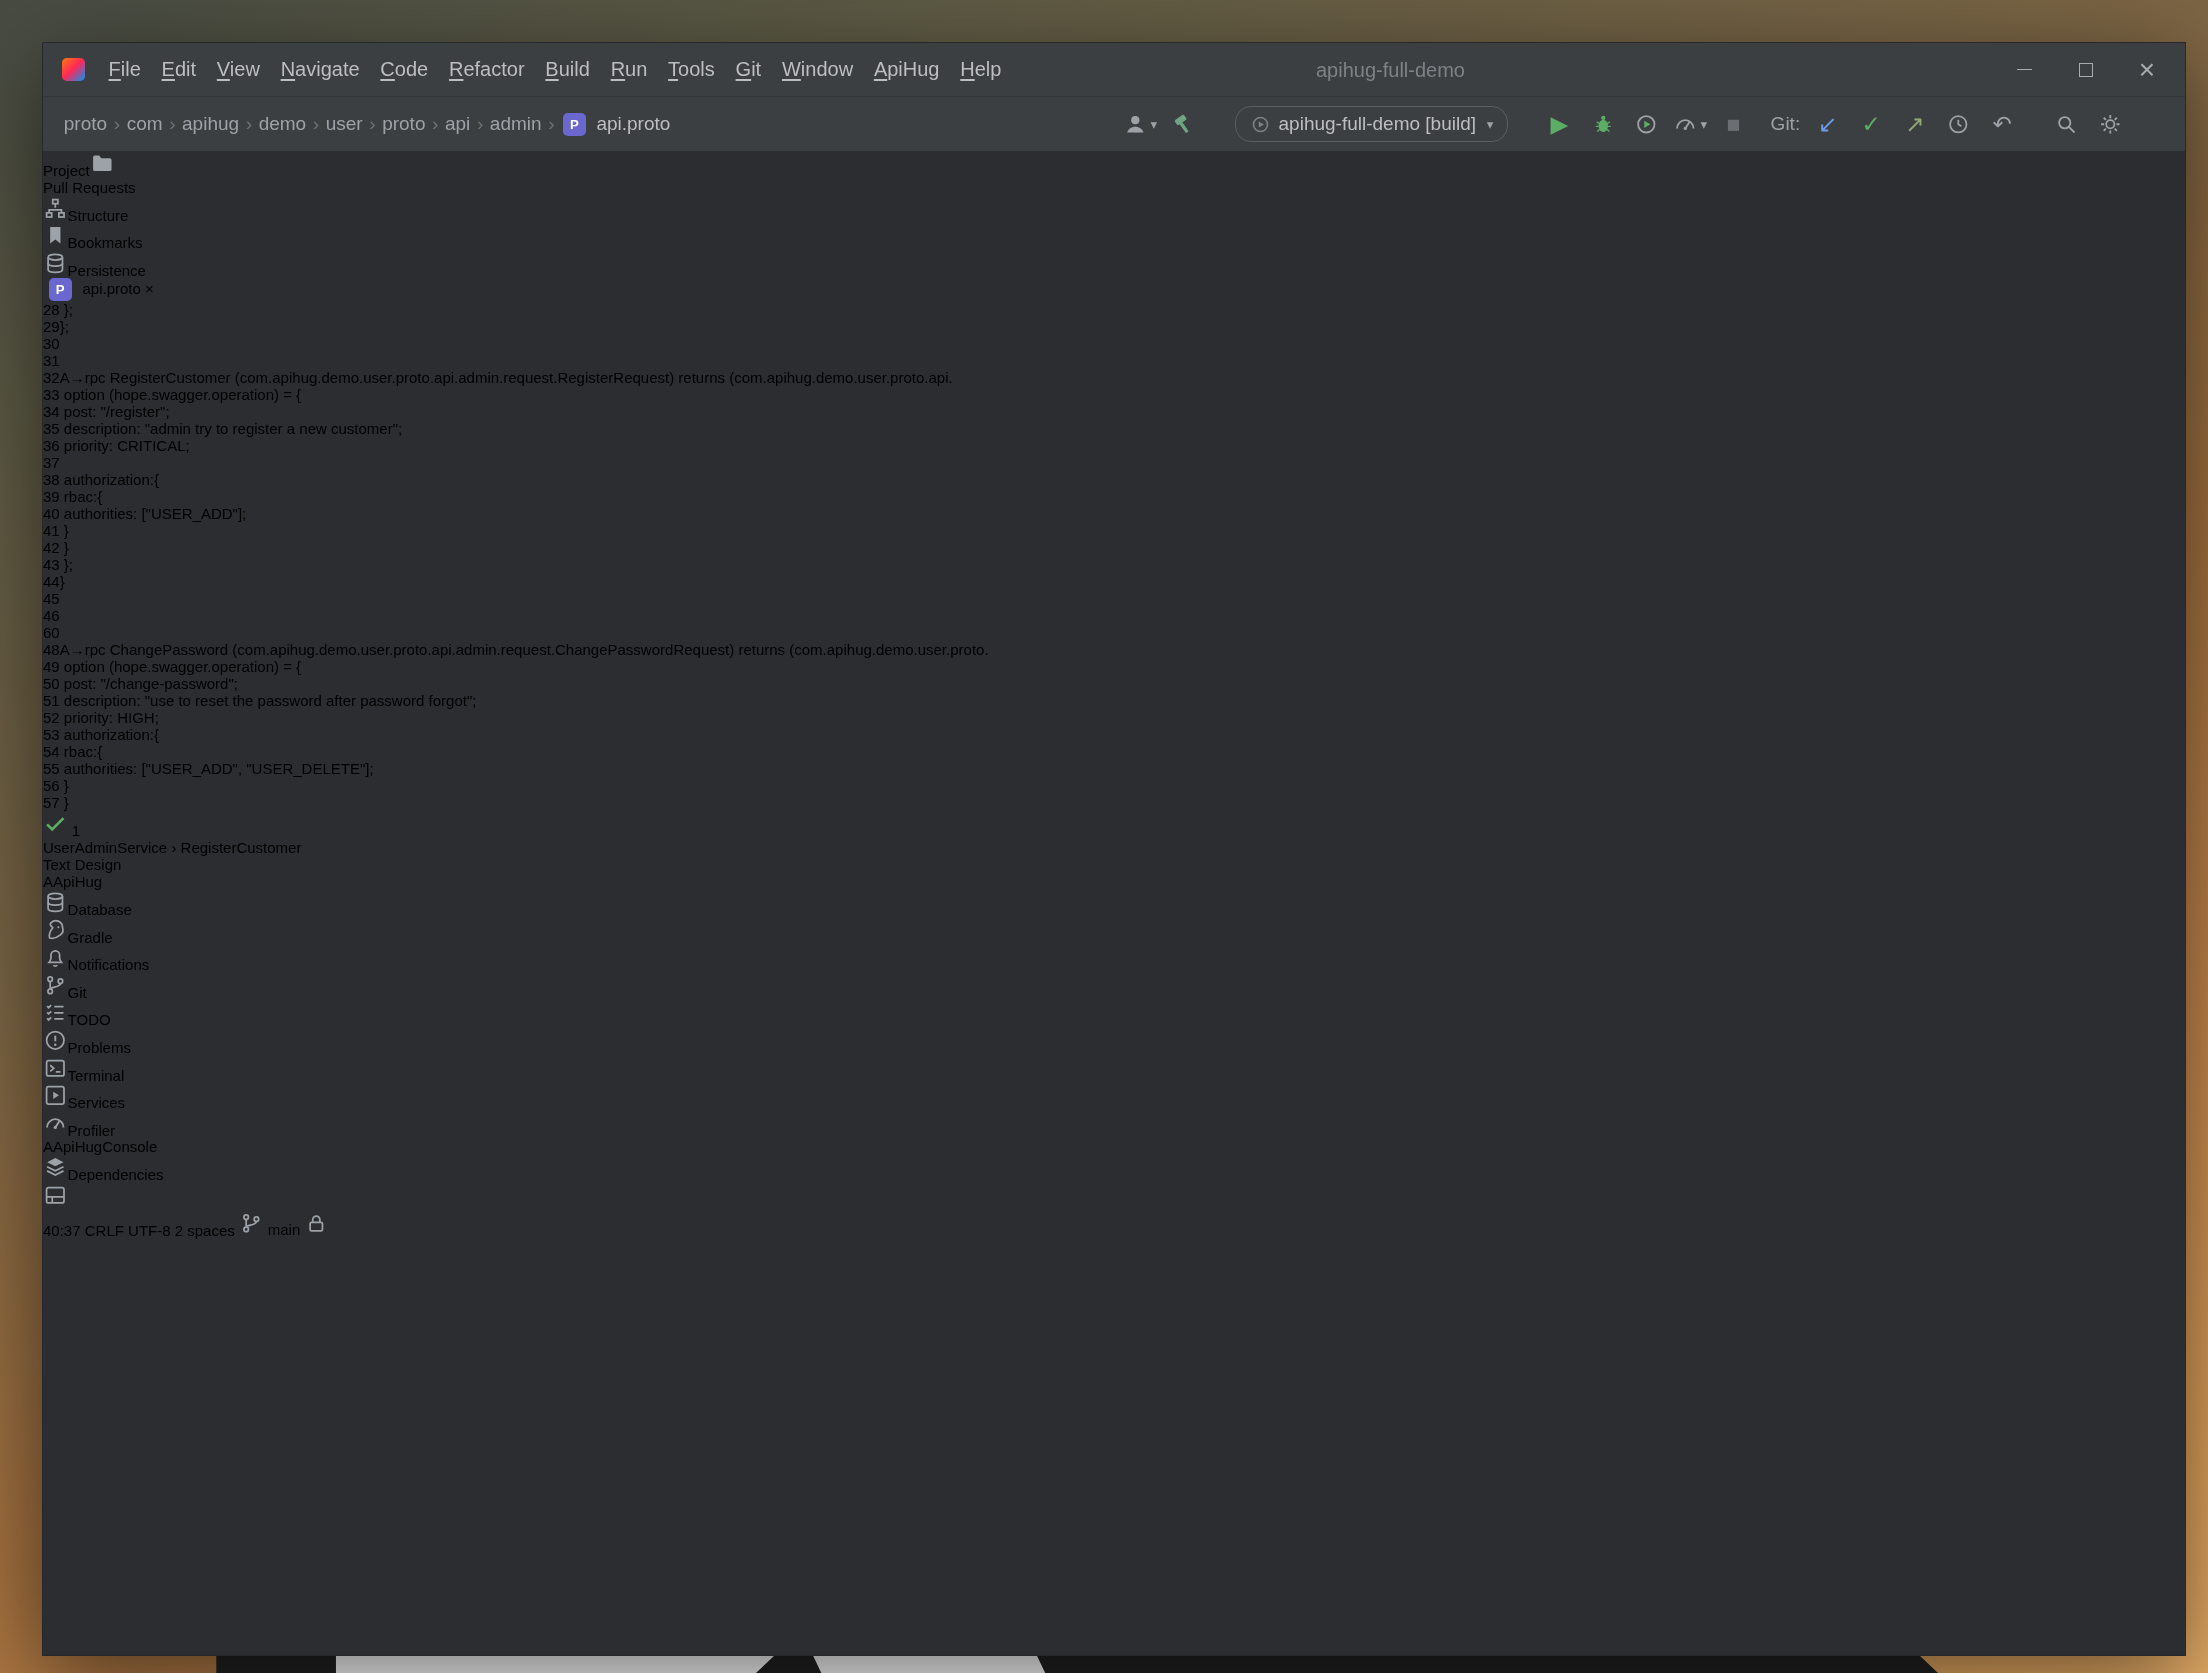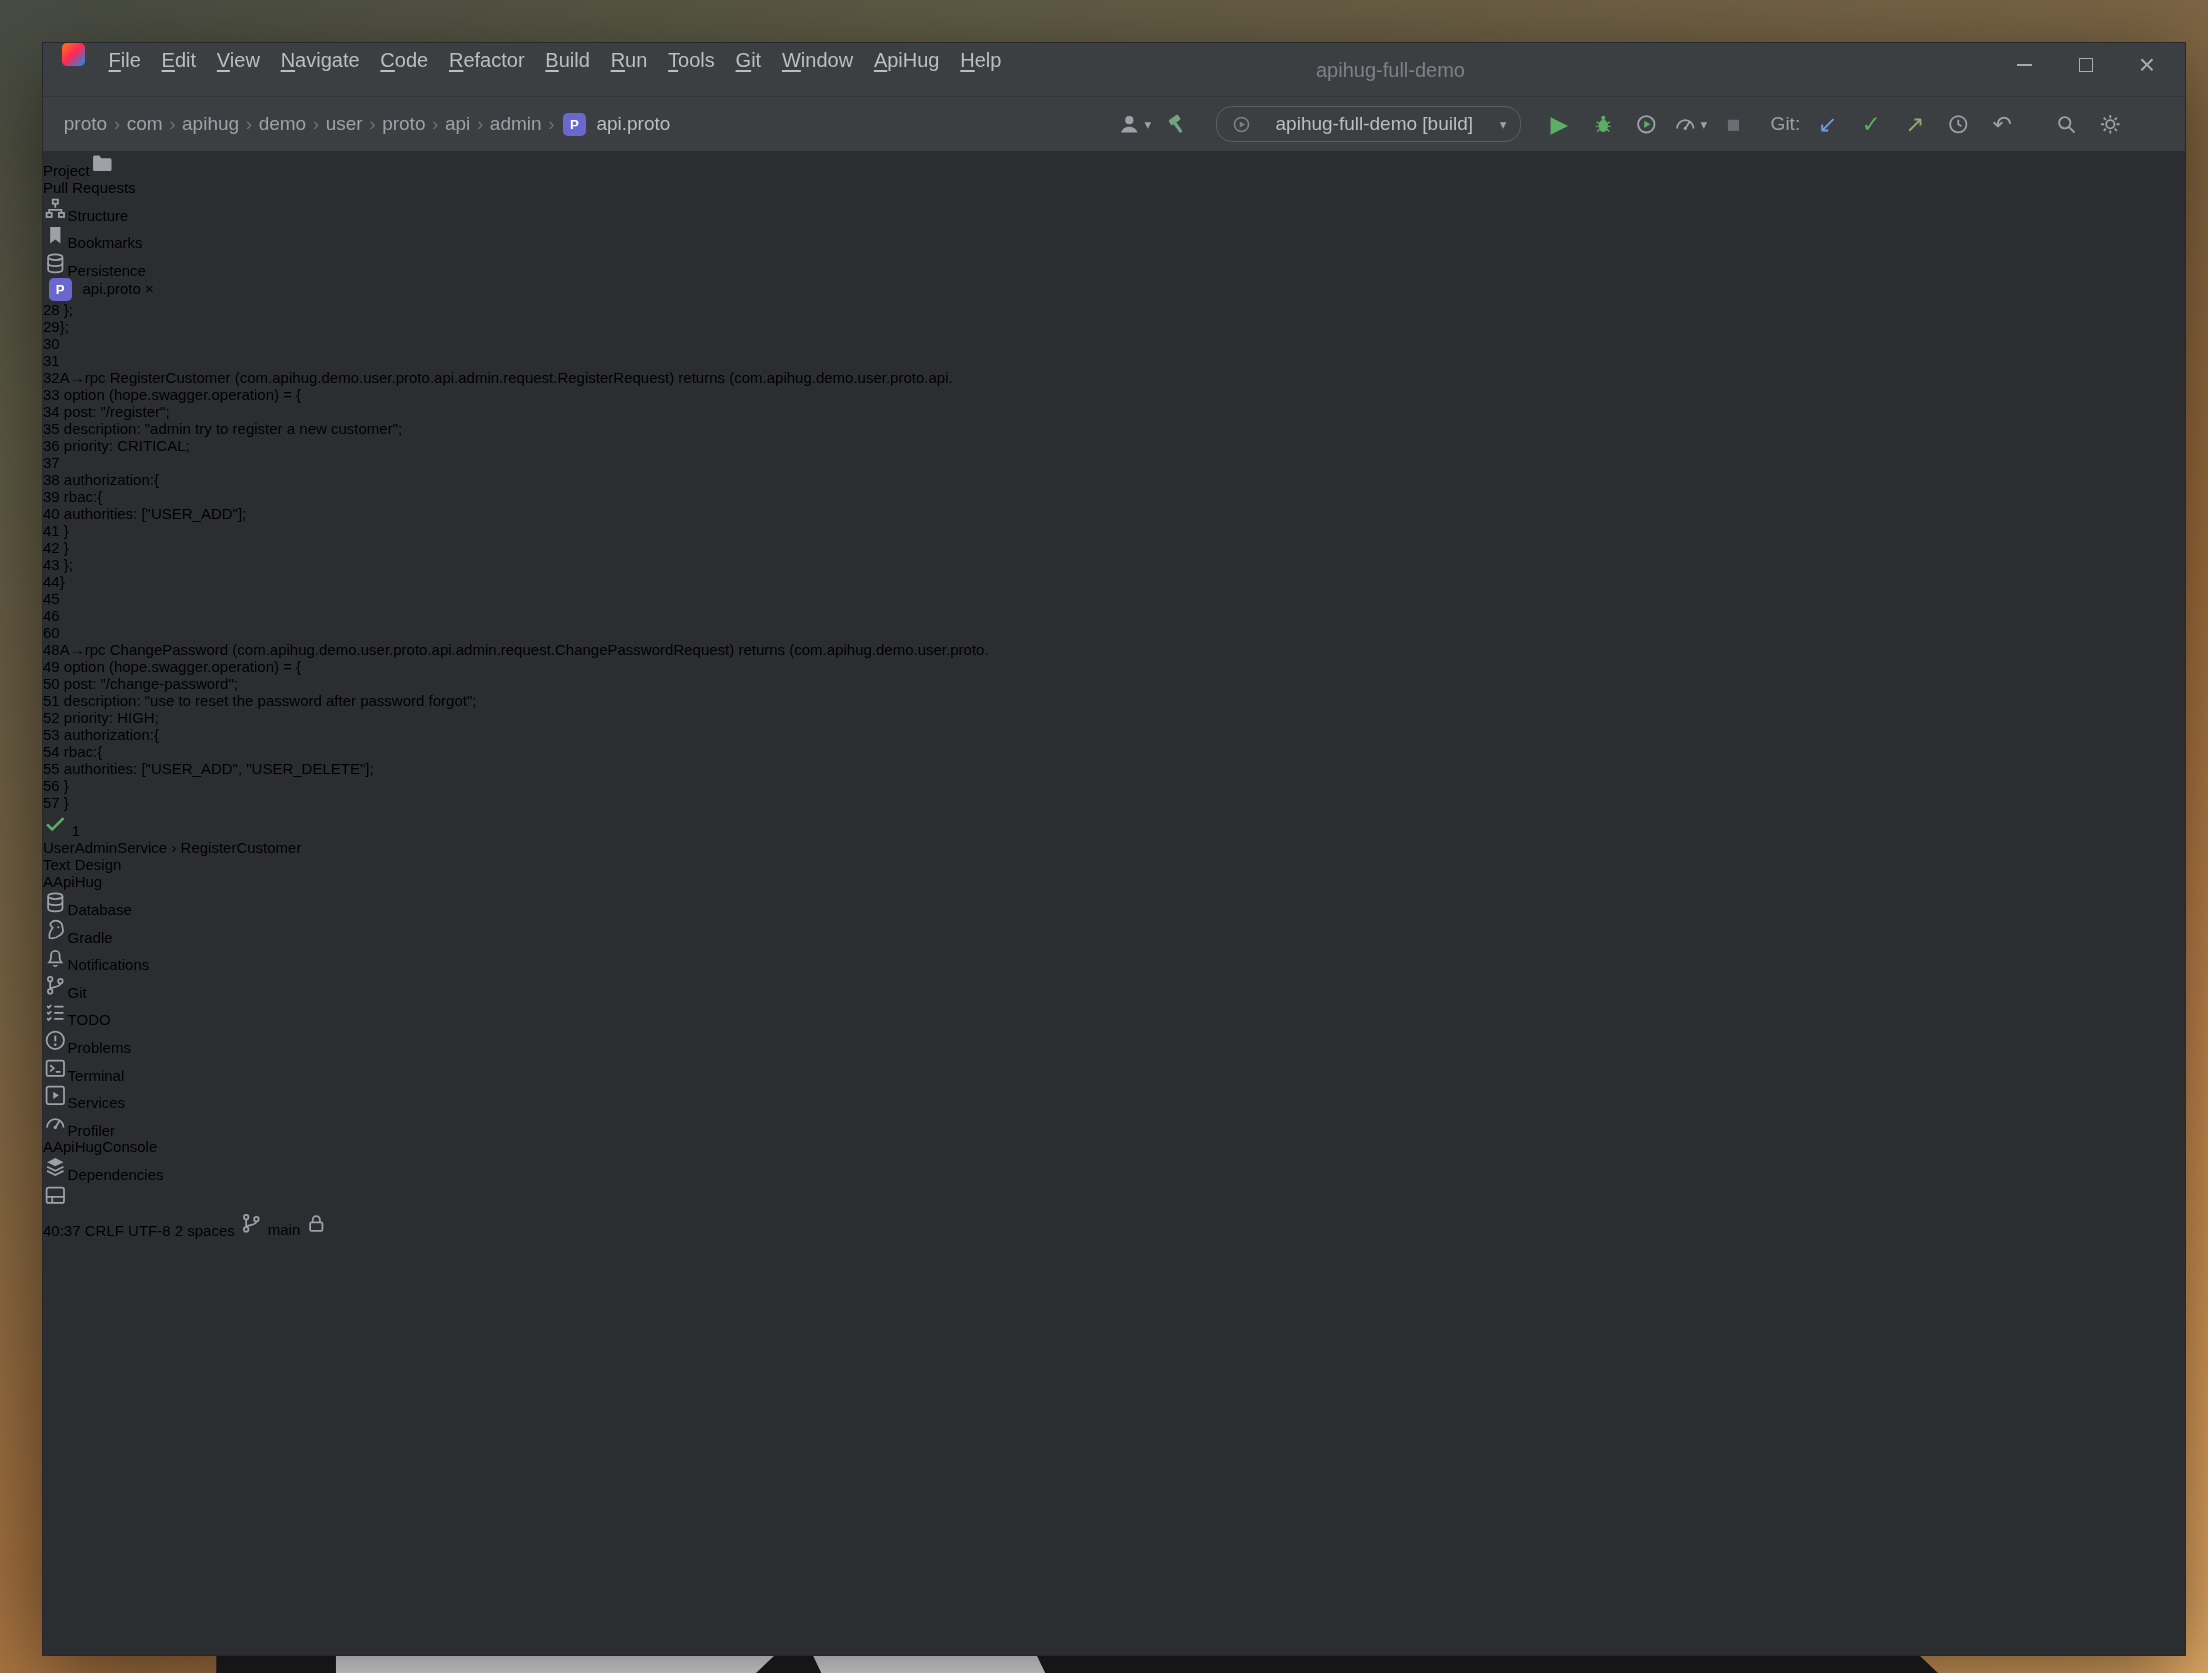--- a/index.html
+++ b/index.html
@@ -10,21 +10,21 @@
     background: linear-gradient(155deg,#474b42 0%, #5d5a44 16%, #7c6544 38%, #a4713f 58%, #c98a4e 76%, #e2a35c 92%, #eab06a 100%);
   }
   .window {
     position:absolute; left:42px; top:42px; width:2144px; height:1614px;
     background:var(--editor_bg,#2B2D30);
     border:0.9px solid #26282B;
     box-shadow:0 24.6px 85px rgba(0,0,0,.55);
     display:flex; flex-direction:column;
   }
   
-  .titlebar { flex:0 0 53px; background:var(--chrome,#3C3F41); display:flex; align-items:flex-start; padding:0 7.6px 0 19px; position:relative; }
+  .titlebar { flex:0 0 53px; background:var(--chrome,#3C3F41); display:flex; align-items:center; padding:0 7.6px 0 19px; position:relative; }
   .logo { width:23px; height:23px; border-radius:4.7px; background:linear-gradient(135deg,#F97A12,#FE2857 48%,#0694F3); flex:0 0 23px; }
   .menubar { display:flex; margin-left:13.2px; }
   .menu-item { display:inline-block; padding:5.7px 10.4px; font-size:20px; color:#BCBEC4; cursor:default; }
   .menu-item::first-letter { text-decoration:underline; text-underline-offset:2.8px; }
   .wtitle { position:absolute; left:1273px; top:50%; transform:translateY(-50%); font-size:20px; color:#7E8187; }
   .wbtns { margin-left:auto; display:flex; }
   .wbtn { width:61px; height:44px; display:flex; align-items:center; justify-content:center; color:#A8ABB0; }
   .glyph-min { width:15px; height:1.9px; background:#A8ABB0; display:block; }
   .glyph-max { width:14px; height:14px; border:1.9px solid #A8ABB0; display:block; }
   .glyph-close { font-size:28px; line-height:1; }
@@ -36,21 +36,21 @@
   .crumb.file { color:#BCBEC4; }
   .picon { width:23px; height:23px; border-radius:4.7px; background:var(--proto_icon,#6A67CE); color:#fff; font-size:13.2px; font-weight:700;
            display:inline-flex; align-items:center; justify-content:center; margin:0 6.6px 0 5.7px; flex:0 0 23px; }
   .tool-right { margin-left:auto; display:flex; align-items:center; gap:7.6px; }
   .tbtn { height:38px; min-width:36px; display:flex; align-items:center; justify-content:center; border-radius:5.7px; }
   .tbtn.gap-left { margin-left:21px; }
   .icon { display:inline-flex; align-items:center; justify-content:center; }
   .icon svg { width:24.6px; height:24.6px; display:block; }
   .icon.sm svg { width:21px; height:21px; }
   .caret { font-size:13.2px; color:#9DA2A8; margin-left:2.8px; }
-  .runcfg { display:flex; align-items:center; gap:24px; border:0.9px solid #5A5E62; border-radius:16px; padding:5.7px 13.2px; color:#BCBEC4; font-size:19px; margin:0 13px; }
+  .runcfg { display:flex; align-items:center; gap:8px; border:0.9px solid #5A5E62; border-radius:16px; padding:5.7px 13.2px; color:#BCBEC4; font-size:19px; margin:0 26px; }
   .glyph { font-size:23px; line-height:1; }
   .g-play { color:var(--green,#5CAD65); }
   .g-stop { color:#6B6E73; }
   .g-update { color:var(--blue,#6C9DE8); }
   .g-commit { color:var(--green,#5CAD65); }
   .g-push { color:#8FA876; }
   .g-rollback { color:#9DA2A8; }
   .git-label { font-size:19px; color:#9DA2A8; margin:0 1.9px 0 11.4px; }
   .ai-icon { width:24.6px; height:24.6px; border-radius:6.6px; background:linear-gradient(135deg,#21D789,#0species 0; background:linear-gradient(135deg,#21D789,#009AE5 55%,#8F5CE8); }
   

